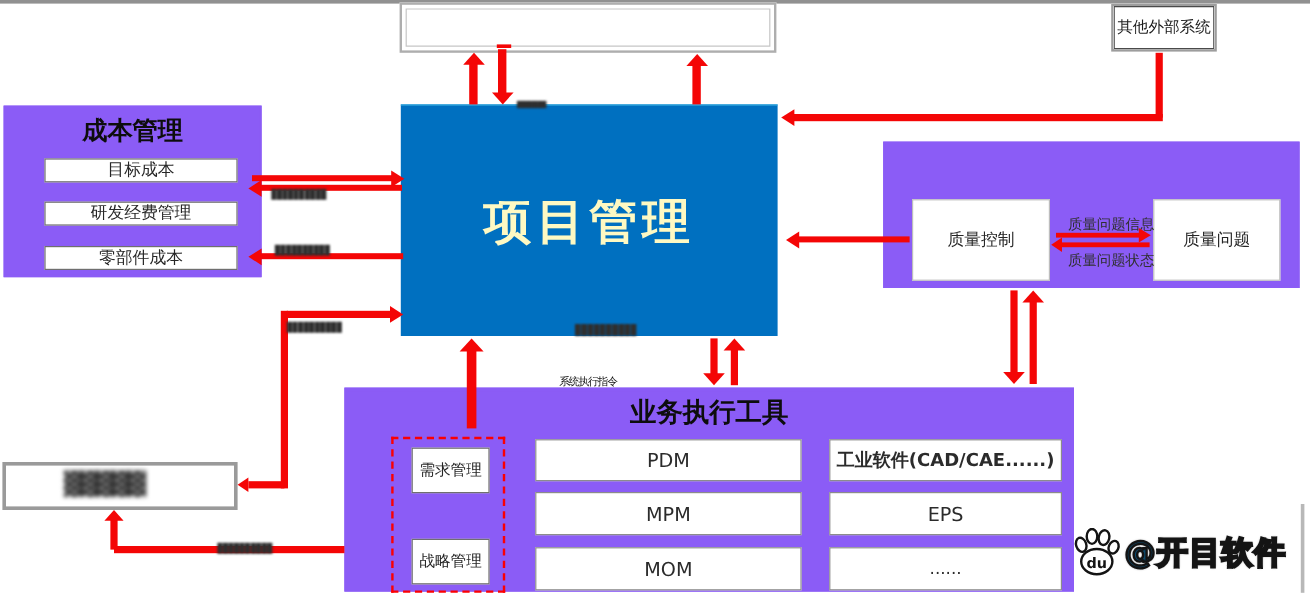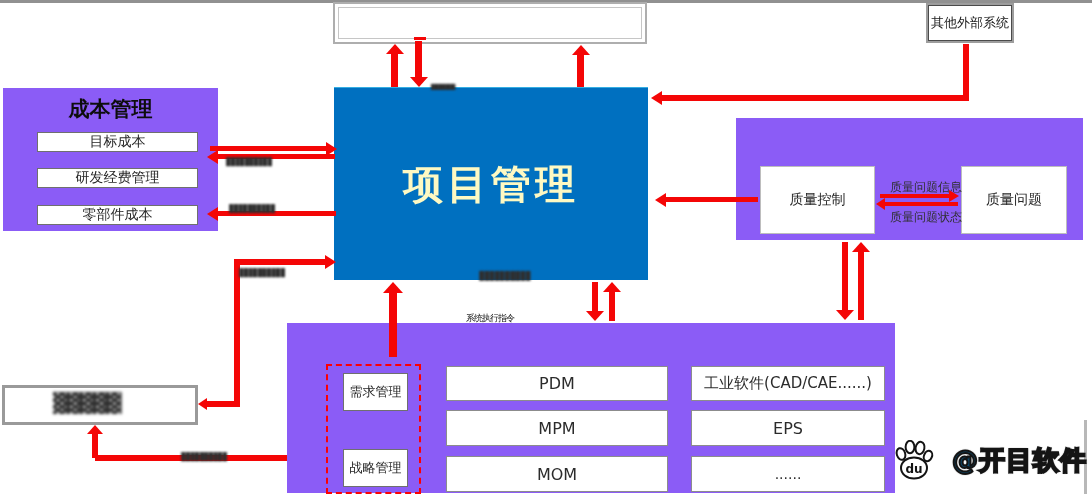--- a/index.html
+++ b/index.html
@@ -24,21 +24,21 @@
   .tri-left{border-top:7px solid transparent;border-bottom:7px solid transparent;border-right:11px solid #f40606;}
   .tri-left-s{border-top:6px solid transparent;border-bottom:6px solid transparent;border-right:9px solid #f40606;}
   .tri-right{border-top:7px solid transparent;border-bottom:7px solid transparent;border-left:11px solid #f40606;}
   .tri-right-s{border-top:6px solid transparent;border-bottom:6px solid transparent;border-left:10px solid #f40606;}
   .dashedbox{border:2px dashed #fb0003;background:transparent;z-index:2;}
   .smudge{overflow:hidden;color:#2e2e2e;filter:blur(1.1px);font-size:12px;letter-spacing:-2px;
           line-height:1;white-space:nowrap;z-index:6;}
   .qlabel{font-size:12px;color:#303030;text-align:right;z-index:3;}
   .toolbox{background:#fff;border:1px solid #8c8c8c;display:flex;align-items:center;justify-content:center;
            font-size:16px;color:#2b2b2b;z-index:2;}
-  .watermark{z-index:9;display:flex;align-items:center;gap:17px;}
+  .watermark{z-index:9;display:flex;align-items:center;gap:2px;}
   .wm-text{font-size:26px;font-weight:bold;color:#0c4a6e;-webkit-text-stroke:2px #141414;
            text-shadow:0 0 2px #000;letter-spacing:1px;}
   .frameline{background:#919191;z-index:0;}
   .note{color:#141414;filter:blur(0.4px);font-size:9px;white-space:nowrap;z-index:6;letter-spacing:-1px;}
 </style>
 </head>
 <body>
 
 <div id="stage">
 
@@ -63,27 +63,28 @@
   </div>
 
   <div class="abs panel" style="left:736px;top:118px;width:347px;height:122px;">
     <div class="abs ibox softbox" style="left:22px;top:46px;width:115px;height:68px;">质量控制</div>
     <div class="abs ibox softbox" style="left:223px;top:46px;width:106px;height:68px;">质量问题</div>
     <div class="abs qlabel" style="left:144px;top:59px;width:80px;">质量问题信息</div>
     <div class="abs qlabel" style="left:144px;top:89px;width:80px;">质量问题状态</div>
   </div>
 
   <div class="abs panel" style="left:287px;top:323px;width:608px;height:170px;border-width:3px;">
+    <div class="ptitle" style="top:3px;font-size:22px;">业务执行工具</div>
     <div class="abs dashedbox" style="left:36px;top:38px;width:95px;height:130px;"></div>
     <div class="abs ibox" style="left:53px;top:47px;width:65px;height:38px;font-size:13px;">需求管理</div>
     <div class="abs ibox" style="left:53px;top:123px;width:65px;height:38px;font-size:13px;">战略管理</div>
     <div class="abs toolbox" style="left:156px;top:40px;width:222px;height:35px;">PDM</div>
     <div class="abs toolbox" style="left:156px;top:84px;width:222px;height:36px;">MPM</div>
     <div class="abs toolbox" style="left:156px;top:130px;width:222px;height:36px;">MOM</div>
-    <div class="abs toolbox" style="left:401px;top:40px;width:194px;height:35px;font-size:15px;">工业软件(CAD/CAE......)</div>
+    <div class="abs toolbox" style="left:401px;top:40px;width:194px;height:35px;font-size:15px;font-weight:bold;">工业软件(CAD/CAE......)</div>
     <div class="abs toolbox" style="left:401px;top:84px;width:194px;height:36px;">EPS</div>
     <div class="abs toolbox" style="left:401px;top:130px;width:194px;height:36px;font-size:14px;">......</div>
   </div>
 
   <div class="abs" style="left:2px;top:385px;width:196px;height:40px;background:#fff;border:3px solid #9a9a9a;z-index:2;">
     <span class="abs smudge" style="left:48px;top:4px;width:102px;height:28px;font-size:21px;filter:blur(1.8px);letter-spacing:-3px;">▓▓▓▓▓</span>
   </div>
 
   <div class="abs tri tri-up" style="left:386px;top:44px;"></div>
   <div class="abs vline" style="left:391px;top:53px;width:7px;height:34px;"></div>

